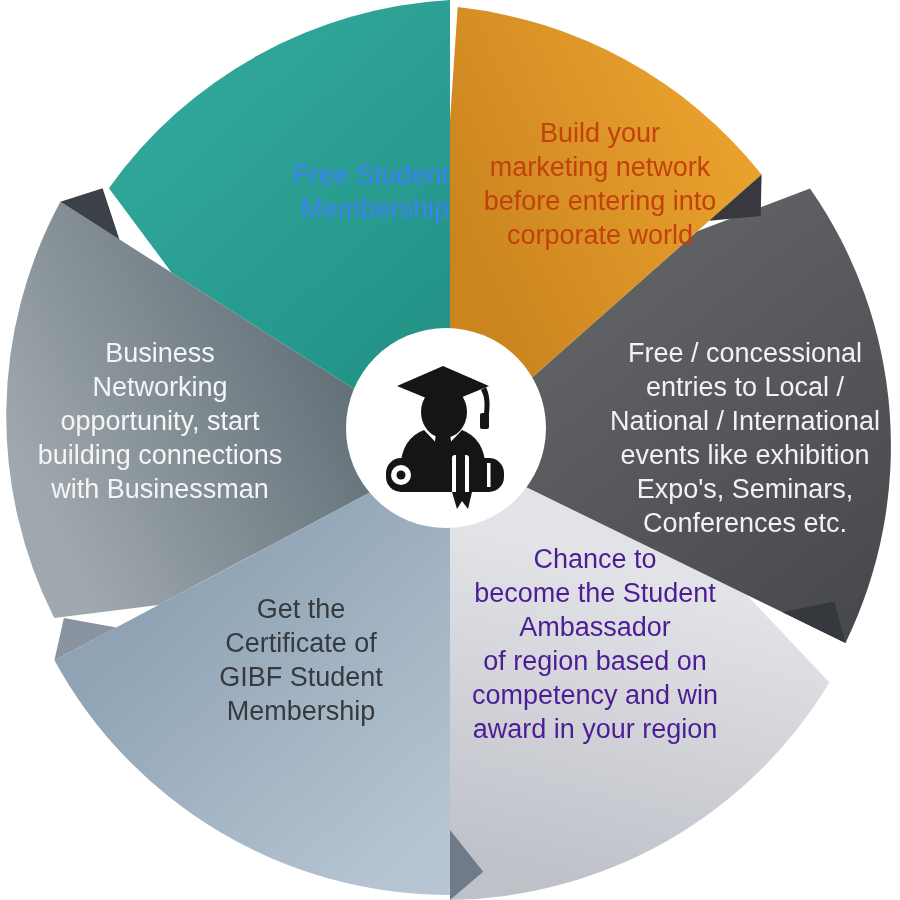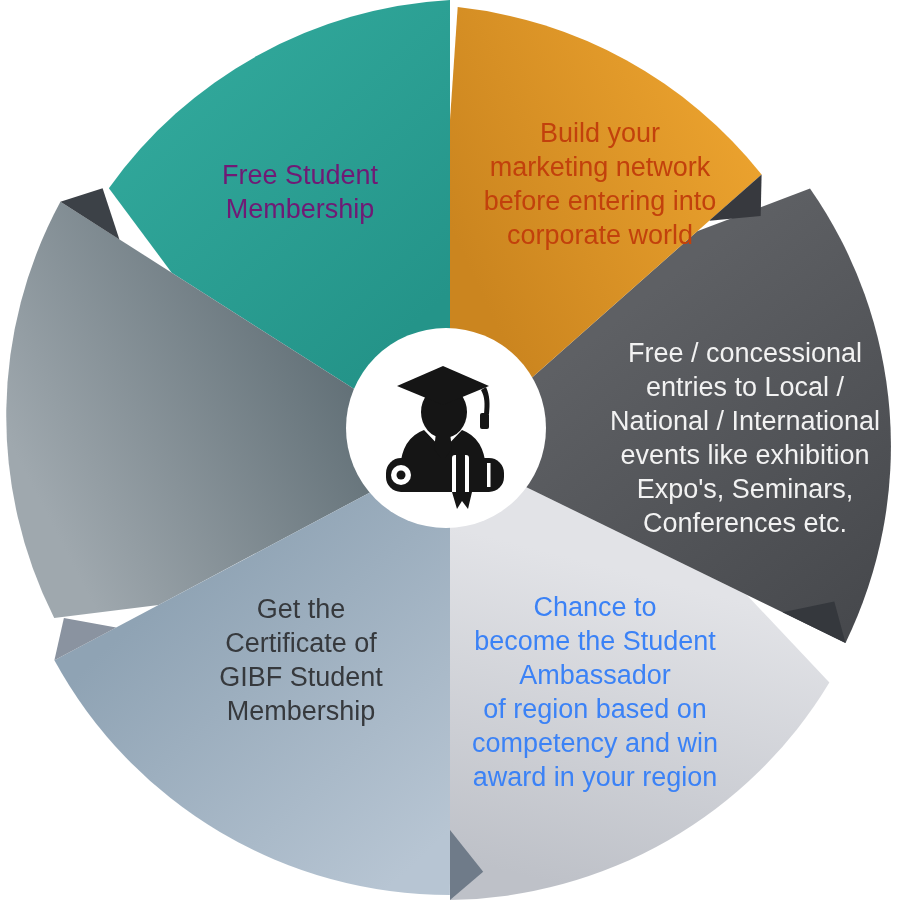--- a/index.html
+++ b/index.html
@@ -82,35 +82,40 @@
         <circle cx="401" cy="475" r="10" fill="#FFFFFF"></circle>
         <circle cx="401" cy="475" r="4.5"></circle>
         <rect x="452" y="455" width="17" height="40" rx="3" fill="#FFFFFF"></rect>
         <rect x="456" y="455" width="9" height="40"></rect>
         <path d="M452,492 L457,509 L462,501 L468,509 L472,492 Z"></path>
         <rect x="487" y="463" width="3.5" height="24" fill="#FFFFFF"></rect>
       </g>
     </g>
   </svg>
 
-  <div class="seg-label" id="lbl0" style="left: 160px; top: 158px; width: 280px; color: #701a75;">Free Student
+  <div class="seg-label" id="lbl0" style="left: 169px; top: 158px; width: 280px; color: #3b82f6; text-align: right;">Free Student
 Membership</div>
   <div class="seg-label" id="lbl1" style="left: 450px; top: 116px; width: 300px; color: #c2410c;">Build your
 marketing network
 before entering into
 corporate world</div>
   <div class="seg-label" id="lbl2" style="left: 578px; top: 336px; width: 334px; color: rgb(242, 242, 242);">Free / concessional
 entries to Local /
 National / International
 events like exhibition
 Expo's, Seminars,
 Conferences etc.</div>
-  <div class="seg-label" id="lbl3" style="left: 428px; top: 590px; width: 334px; color: #3b82f6;">Chance to
+  <div class="seg-label" id="lbl3" style="left: 428px; top: 542px; width: 334px; color: #4c1d95;">Chance to
 become the Student
 Ambassador
 of region based on
 competency and win
 award in your region</div>
   <div class="seg-label" id="lbl4" style="left: 166px; top: 592px; width: 270px; color: rgb(54, 57, 61);">Get the
 Certificate of
 GIBF Student
 Membership</div>
+  <div class="seg-label" id="lbl5" style="left: 20px; top: 336px; width: 280px; color: rgb(245, 245, 245);">Business
+Networking
+opportunity, start
+building connections
+with Businessman</div>
 </div>
 
 </body></html>

